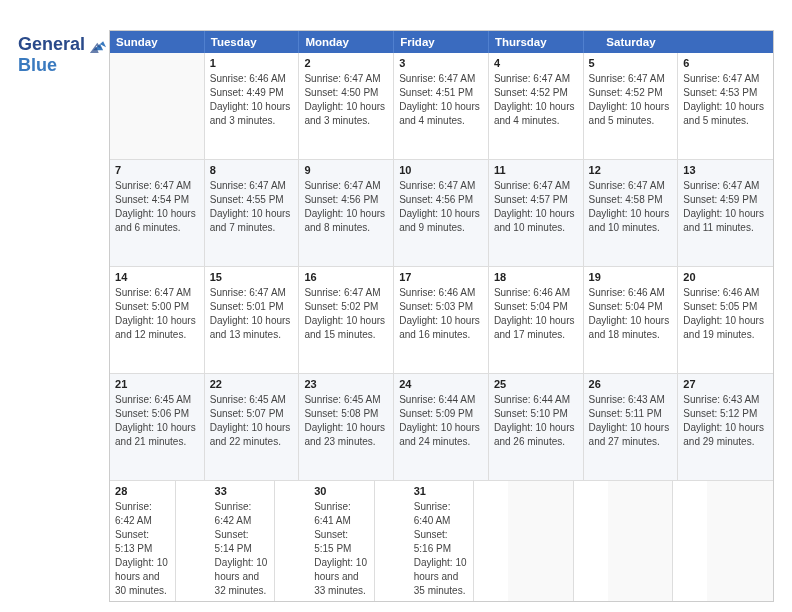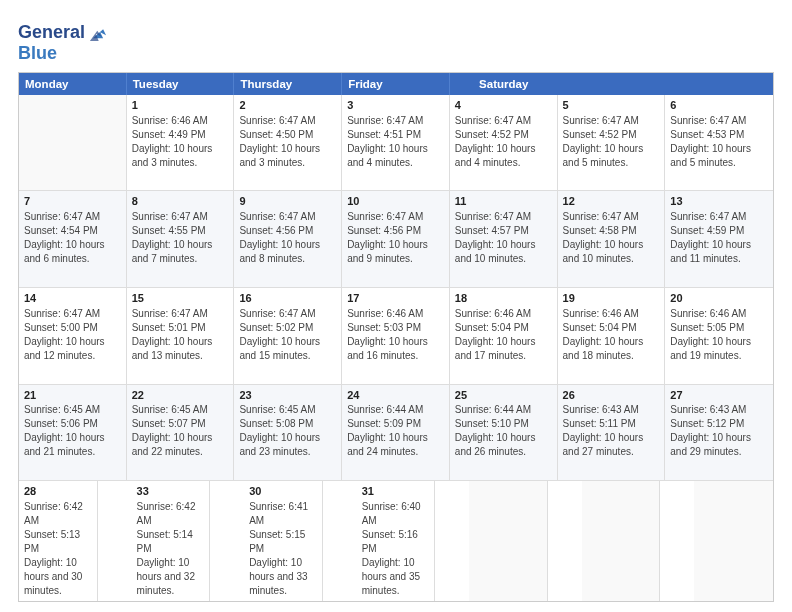--- a/index.html
+++ b/index.html
@@ -6,23 +6,22 @@
     body {
       width: 792px;
       height: 612px;
       font-family: Arial, sans-serif;
       background: #fff;
       overflow: hidden;
     }
     .page {
       width: 792px;
       height: 612px;
-      padding: 18px 18px 10px 18px;
-      display: flex;
-      flex-direction: column;
+      padding: 30px 18px 10px 18px;
+      display: flex;
     }
     .header {
       display: flex;
       justify-content: space-between;
       align-items: flex-start;
       margin-bottom: 8px;
     }
     .logo {
       display: flex;
       align-items: center;
@@ -139,24 +138,25 @@
       </div>
     </div>
     <div class="title-block">
       <div class="main-title"></div>
       <div class="subtitle"></div>
     </div>
   </div>
 
   <div class="calendar">
     <div class="cal-header">
+    <div class="cal-header-cell">Sunday</div>
+        <div class="cal-header-cell">Tuesday</div>
         <div class="cal-header-cell">Monday</div>
-        <div class="cal-header-cell">Tuesday</div>
+        <div class="cal-header-cell">Friday</div>
         <div class="cal-header-cell">Thursday</div>
-        <div class="cal-header-cell">Friday</div>
         <div class="cal-header-cell">Saturday</div>
       </div>
     <div class="cal-body">
     <div class="cal-row">
           <div class="cal-cell empty"></div>
           <div class="cal-cell">
             <span class="day-num">1</span>
             <div class="info">Sunrise: 6:46 AM<br>Sunset: 4:49 PM<br>Daylight: 10 hours and 3 minutes.</div>
           </div>
           <div class="cal-cell">

